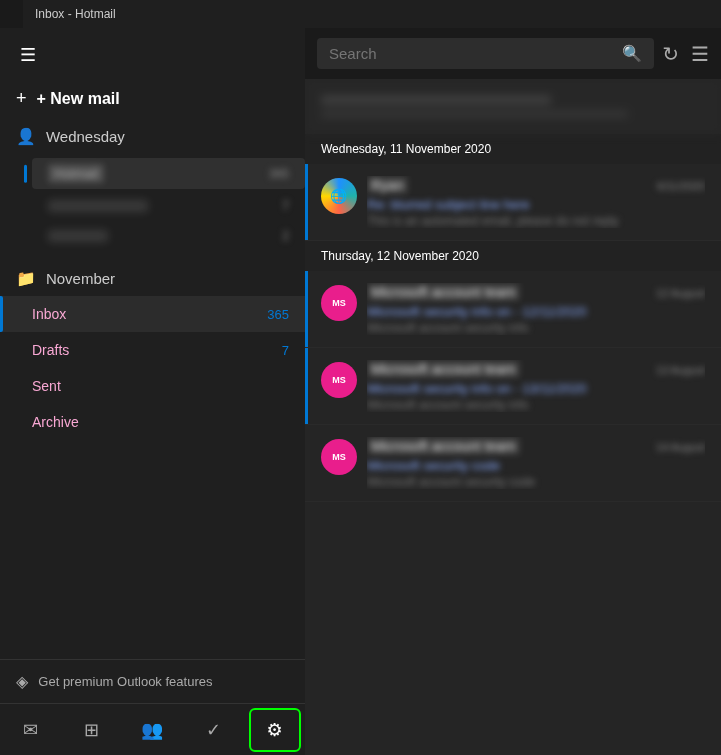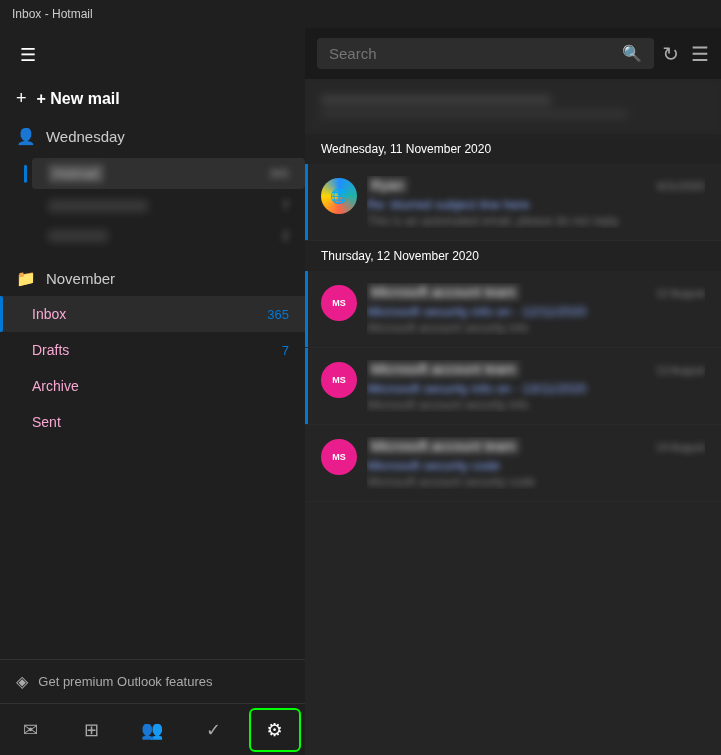--- a/index.html
+++ b/index.html
@@ -14,20 +14,21 @@
     }
 
     
     .title-bar {
       background: #1f1f1f;
       height: 28px;
       display: flex;
       align-items: center;
       padding: 0 12px;
       flex-shrink: 0;
+      margin-left: 23px;
     }
     .title-bar-text {
       color: #cccccc;
       font-size: 12px;
     }
 
     
     .main-layout {
       display: flex;
       flex: 1;
@@ -510,24 +511,24 @@
     <div class="folder-list">
       <div class="folder-item active">
         <span class="folder-name">Inbox</span>
         <span class="folder-badge">365</span>
       </div>
       <div class="folder-item">
         <span class="folder-name">Drafts</span>
         <span class="folder-badge">7</span>
       </div>
       <div class="folder-item">
+        <span class="folder-name">Sent</span>
+      </div>
+      <div class="folder-item">
         <span class="folder-name">Archive</span>
-      </div>
-      <div class="folder-item">
-        <span class="folder-name">Sent</span>
       </div>
     </div>
 
     <div class="premium-banner">
       <span class="premium-icon">◈</span>
       <span>Get premium Outlook features</span>
     </div>
 
     <div class="bottom-nav">
       <div class="nav-item">

